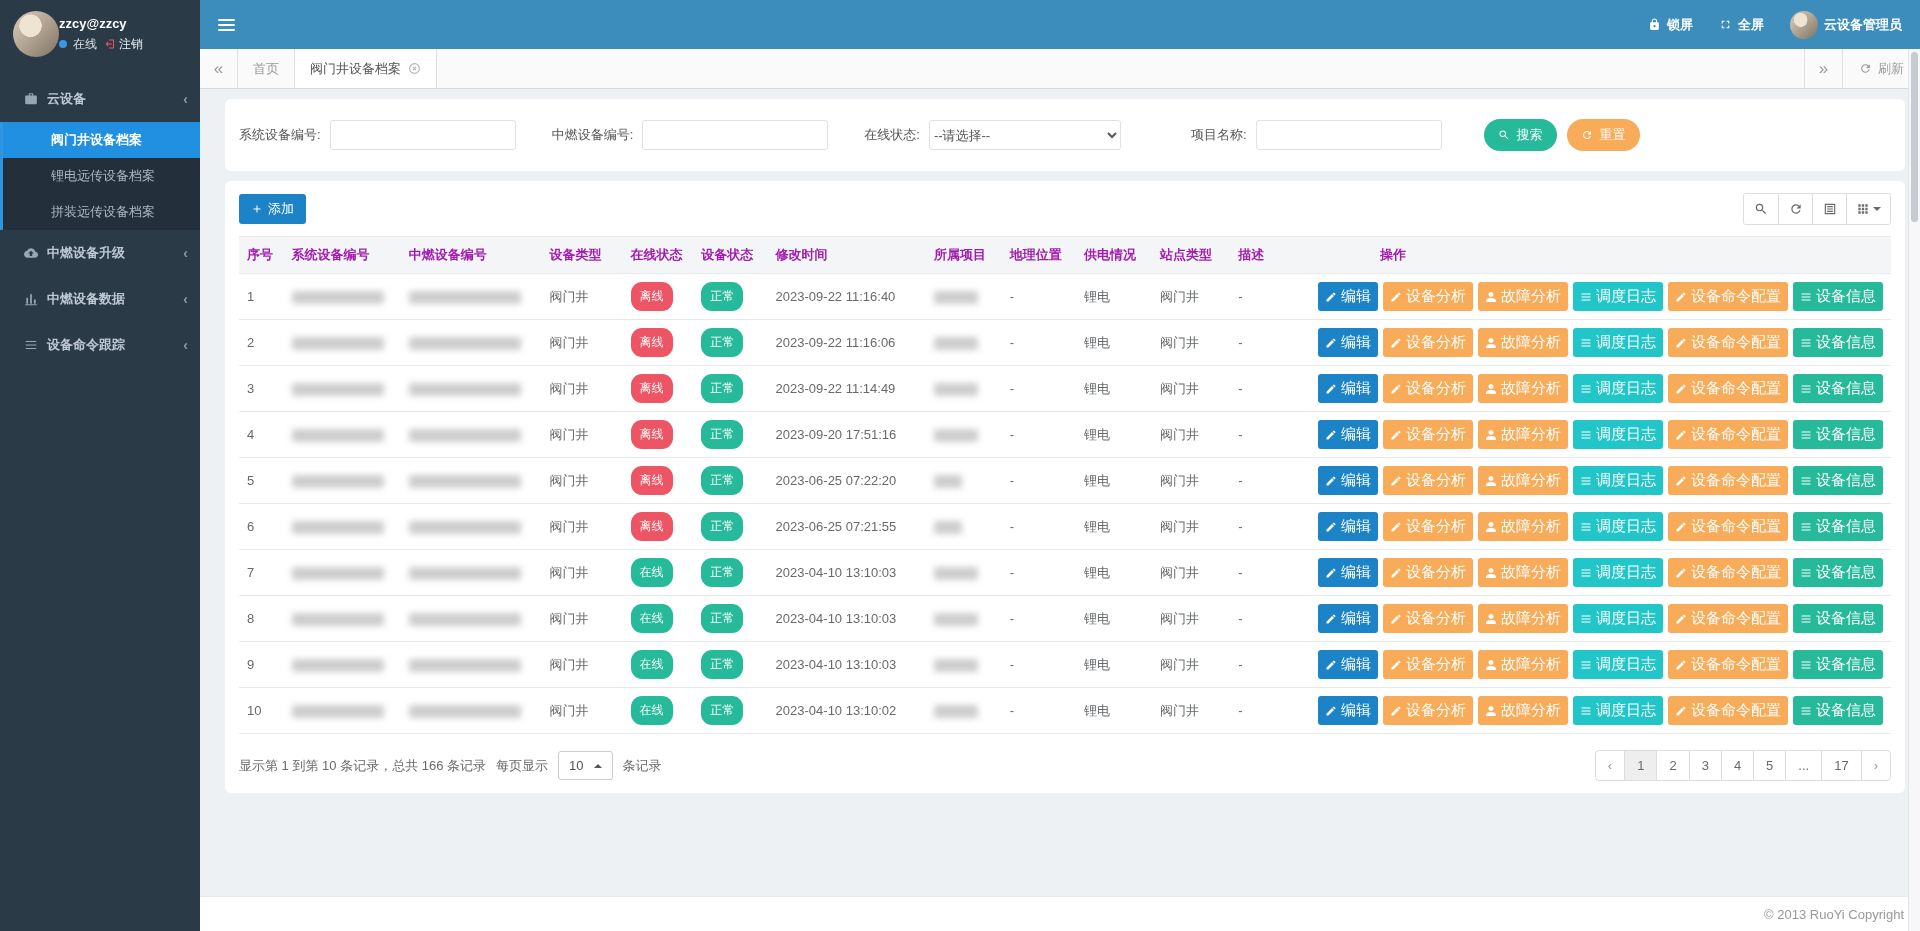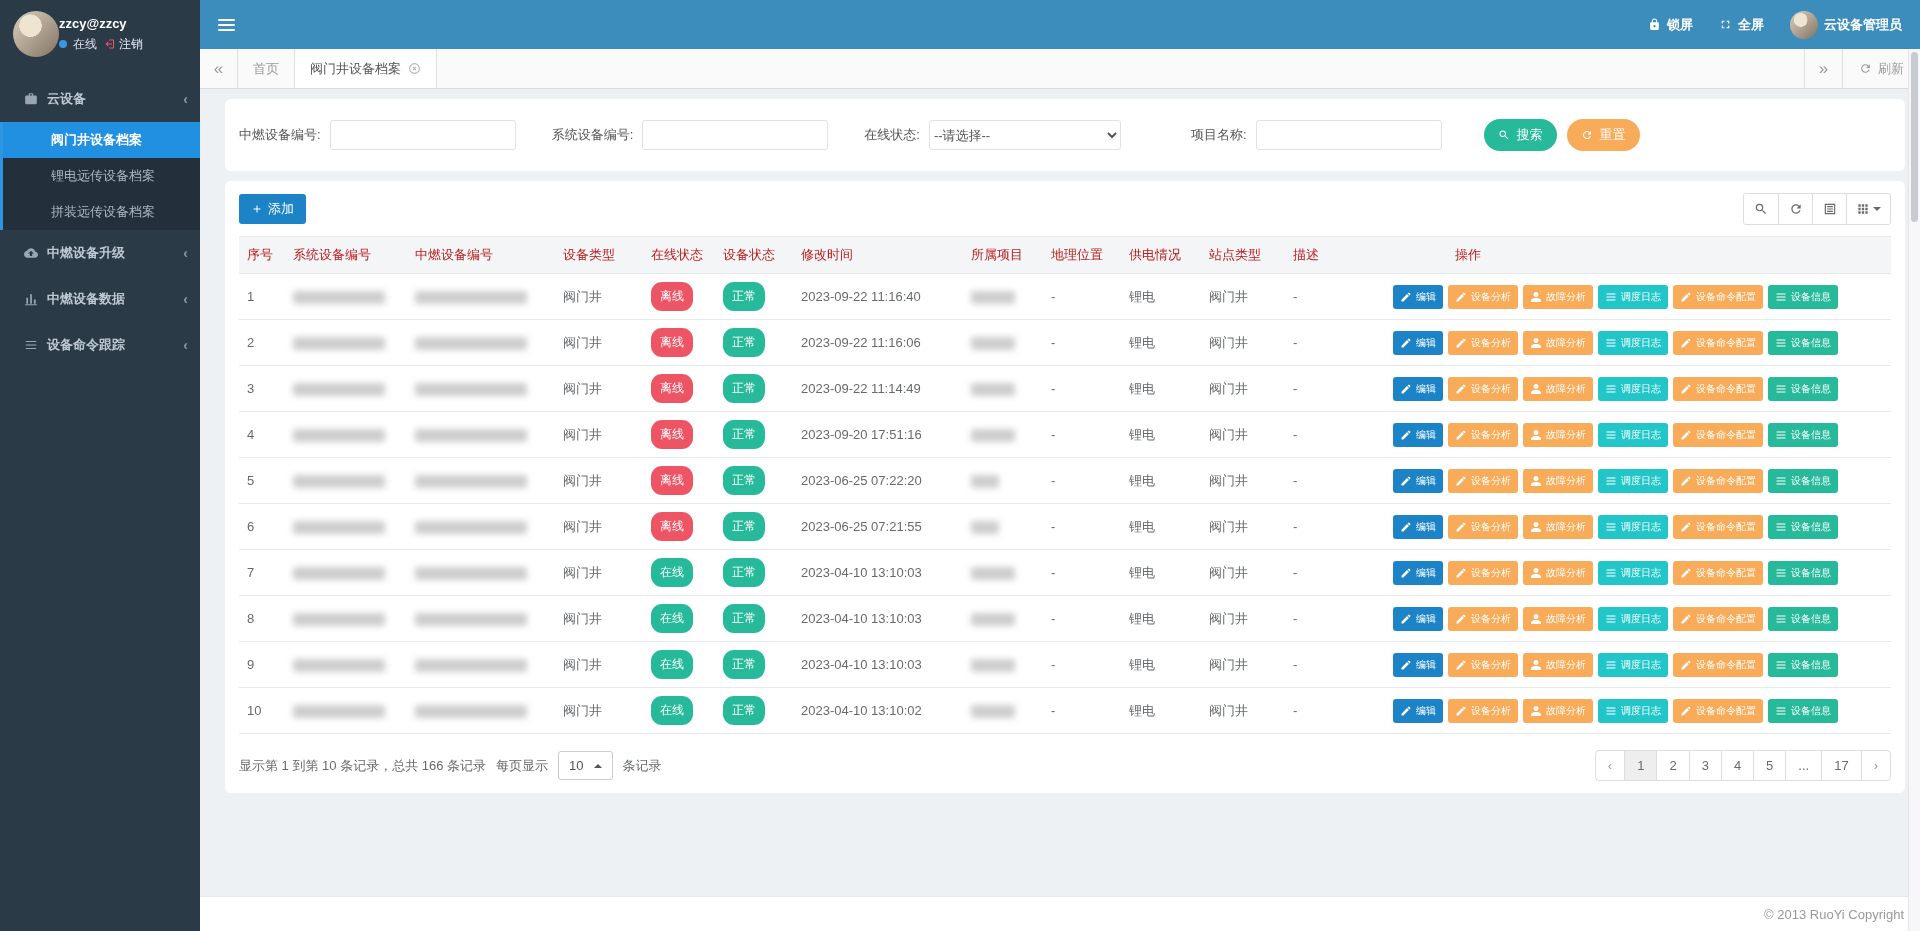--- a/index.html
+++ b/index.html
@@ -68,29 +68,29 @@
   .toolbar{display:flex;align-items:center}
   .btn-add{display:inline-flex;align-items:center;gap:5px;background:var(--primary);color:#fff;border:none;border-radius:3px;padding:6px 12px;font-size:13px;cursor:pointer}
   .btn-add svg{fill:#fff}
   .btn-group{margin-left:auto;display:flex;border:1px solid #ddd;border-radius:3px;overflow:hidden}
   .btn-ico{width:34px;height:30px;display:flex;align-items:center;justify-content:center;background:#fff;border:none;border-left:1px solid #ddd;cursor:pointer;color:#676a6c;gap:3px}
   .btn-ico:first-child{border-left:none}
   .btn-ico svg{fill:#676a6c}
   .caret-down{width:0;height:0;border-left:4px solid transparent;border-right:4px solid transparent;border-top:4px solid #676a6c}
   
   table{width:100%;border-collapse:collapse;margin-top:11px}
-  thead th{background:#f4f5f7;border-top:1px solid #e7eaec;border-bottom:1px solid #e7eaec;padding:9px 8px;text-align:left;font-weight:normal;color:#b91c1c;font-size:13px;white-space:nowrap}
+  thead th{background:#f4f5f7;border-top:1px solid #e7eaec;border-bottom:1px solid #e7eaec;padding:9px 8px;text-align:left;font-weight:bold;color:#a21caf;font-size:13px;white-space:nowrap}
   tbody td{border-bottom:1px solid #e7eaec;padding:8px;color:var(--text);font-size:13px;vertical-align:middle;white-space:nowrap}
   th.col-actions{text-align:left;padding-left:70px}
   .blur{display:inline-block;height:13px;border-radius:2px;background:#cdcdcd;filter:blur(3px);vertical-align:middle}
   .badge{display:inline-block;color:#fff;border-radius:11px;padding:6px 9px;font-size:12px;min-width:22px;text-align:center}
   .badge.red{background:var(--danger)}
   .badge.green{background:var(--success)}
   .actions{display:flex;gap:5px}
-  .action-btn{display:inline-flex;align-items:center;gap:4px;border:none;border-radius:3px;color:#fff;font-size:10px;padding:5px 7px;cursor:pointer;white-space:nowrap}
+  .action-btn{display:inline-flex;align-items:center;gap:4px;border:none;border-radius:3px;color:#fff;font-size:15px;padding:5px 7px;cursor:pointer;white-space:nowrap}
   .action-btn svg{fill:#fff}
   
   .table-footer{display:flex;align-items:center;margin-top:16px}
   .summary{color:var(--text)}
   .page-size{display:inline-flex;align-items:center;gap:10px;border:1px solid #ccc;border-radius:3px;padding:6px 10px;margin:0 10px;cursor:pointer;color:#555;background:#fff}
   .caret-up{width:0;height:0;border-left:4px solid transparent;border-right:4px solid transparent;border-bottom:4px solid #555}
   .pagination{margin-left:auto;display:flex}
   .pagination a{display:block;min-width:20px;text-align:center;padding:7px 12px;border:1px solid #ddd;margin-left:-1px;color:var(--text);background:#fff;text-decoration:none;cursor:pointer}
   .pagination a.first{border-radius:4px 0 0 4px}
   .pagination a.last{border-radius:0 4px 4px 0}
@@ -206,25 +206,25 @@
         </svg>
       <span>刷新</span>
     </div>
   </div>
 </div>
 
 <main class="content">
 
   <section class="card search-card">
     <div class="fgroup">
+      <label>系统设备编号:</label>
+      <input type="text" style="">
+    </div>
+    <div class="fgroup">
       <label>中燃设备编号:</label>
-      <input type="text" style="">
-    </div>
-    <div class="fgroup">
-      <label>系统设备编号:</label>
       <input type="text" style="">
     </div>
     <div class="fgroup">
       <label>在线状态:</label>
       <select>
         <option>--请选择--</option>
       </select>
     </div>
     <div class="fgroup" style="margin-left:34px;margin-right:16px">
       <label>项目名称:</label>

